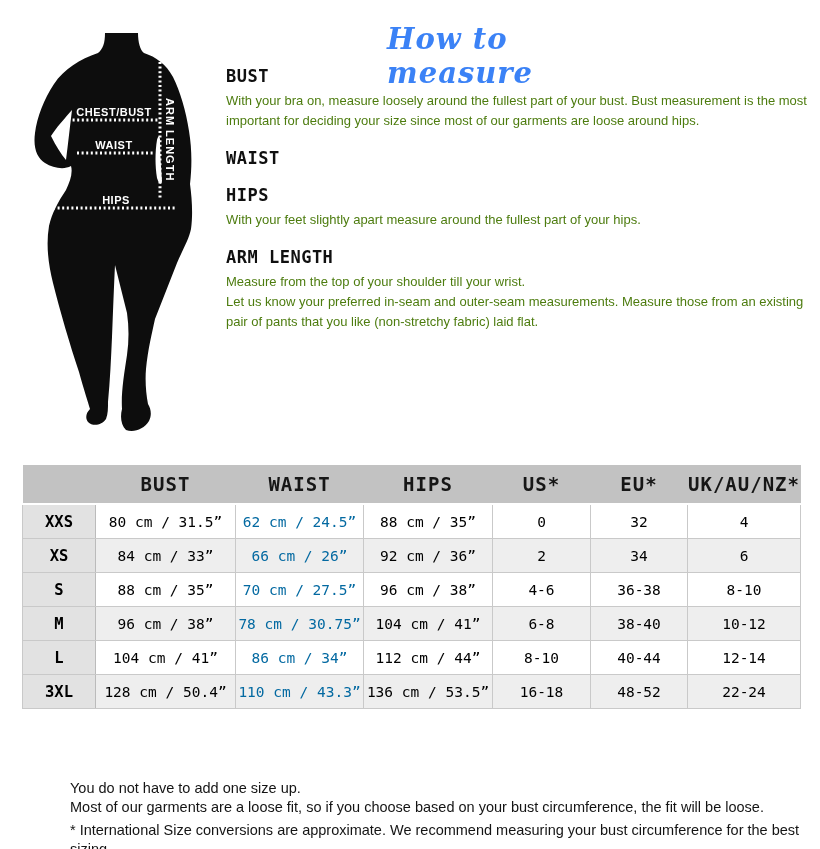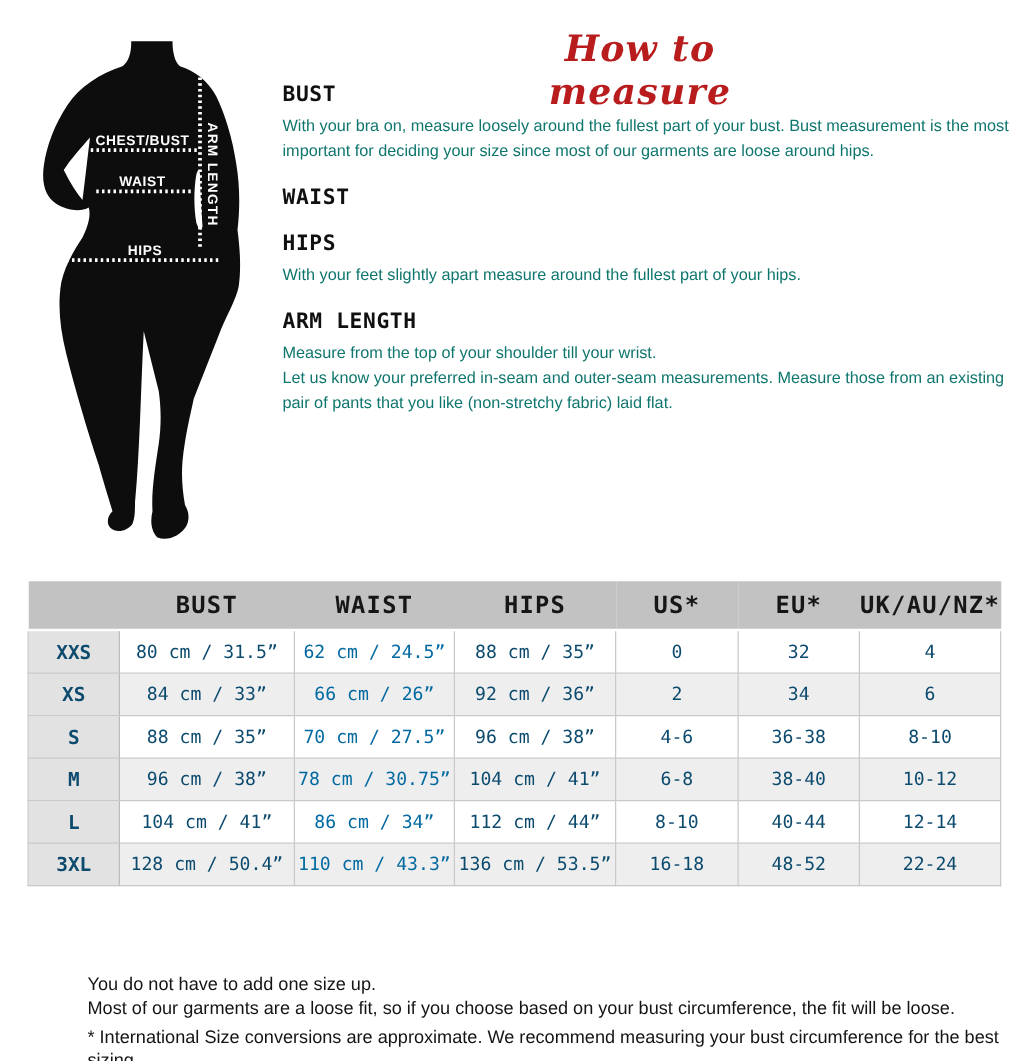--- a/index.html
+++ b/index.html
@@ -1,46 +1,46 @@
 <!DOCTYPE html>
 <html><head>
 <meta charset="utf-8">
 <style>
   html,body{margin:0;padding:0;}
   body{
     width:820px;height:849px;position:relative;background:#fff;
     font-family:"Liberation Sans",sans-serif;color:#1e1e1e;overflow:hidden;
   }
   .page-title{
-    position:absolute;left:387px;top:22px;width:250px;text-align:center;
+    position:absolute;left:387px;top:22px;width:250px;text-align:left;
     font-family:"DejaVu Serif",serif;font-style:italic;font-weight:bold;
-    font-size:29px;color:#b91c1c;letter-spacing:1px;
+    font-size:29px;color:#3b82f6;letter-spacing:1px;
   }
   .figure-wrap{position:absolute;left:10px;top:20px;width:215px;height:430px;}
   .figure-wrap svg text{
     font-family:"Liberation Sans",sans-serif;font-weight:bold;fill:#ffffff;
   }
   .measure-sections{position:absolute;left:226px;top:66px;width:584px;}
   .measure-section h3{
     margin:17px 0 5px 0;font-family:"DejaVu Sans Mono","Liberation Mono",monospace;
     font-weight:bold;font-size:17px;color:#101010;letter-spacing:0.5px;
   }
   .measure-section:first-child h3{margin-top:0;}
-  .measure-section p{margin:0;font-size:13px;line-height:20px;color:#0f766e;}
+  .measure-section p{margin:0;font-size:13px;line-height:20px;color:#4d7c0f;}
   .table-wrap{position:absolute;left:22px;top:465px;width:778px;}
   table.size-table{border-collapse:collapse;table-layout:fixed;width:778px;}
   table.size-table th{
     background:#c2c2c2;height:38px;border:none;border-bottom:2px solid #fff;
     font-family:"DejaVu Sans Mono","Liberation Mono",monospace;font-weight:bold;
     font-size:19px;letter-spacing:1px;color:#161616;text-align:center;padding:0;
   }
   table.size-table td{
     height:33px;border:1px solid #c9c9c9;text-align:center;vertical-align:middle;
     font-family:"DejaVu Sans Mono","Liberation Mono",monospace;
-    font-size:14.5px;color:#0c4a6e;padding:0;background:#fff;
+    font-size:14.5px;color:#000000;padding:0;background:#fff;
   }
   table.size-table td.size{
     background:#e2e2e2;font-weight:bold;font-size:15.5px;border-right:1px solid #bbbbbb;
   }
   table.size-table tr.stripe td{background:#eeeeee;}
   table.size-table tr.stripe td.size{background:#e2e2e2;margin-top:16px;}
   table.size-table td.waist{color:#0369a1;}
   .note{position:absolute;left:70px;font-size:14.5px;line-height:19px;color:#141414;}
   .note-fit{top:779px;width:740px;}
   .note-conversion{top:821px;width:748px;}

